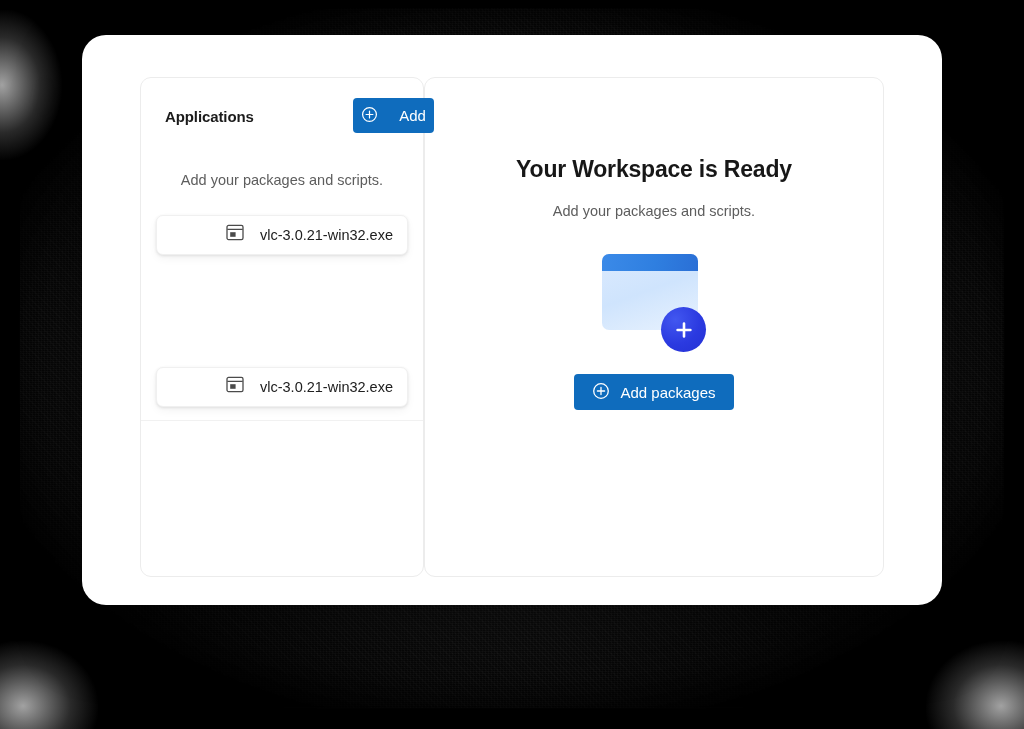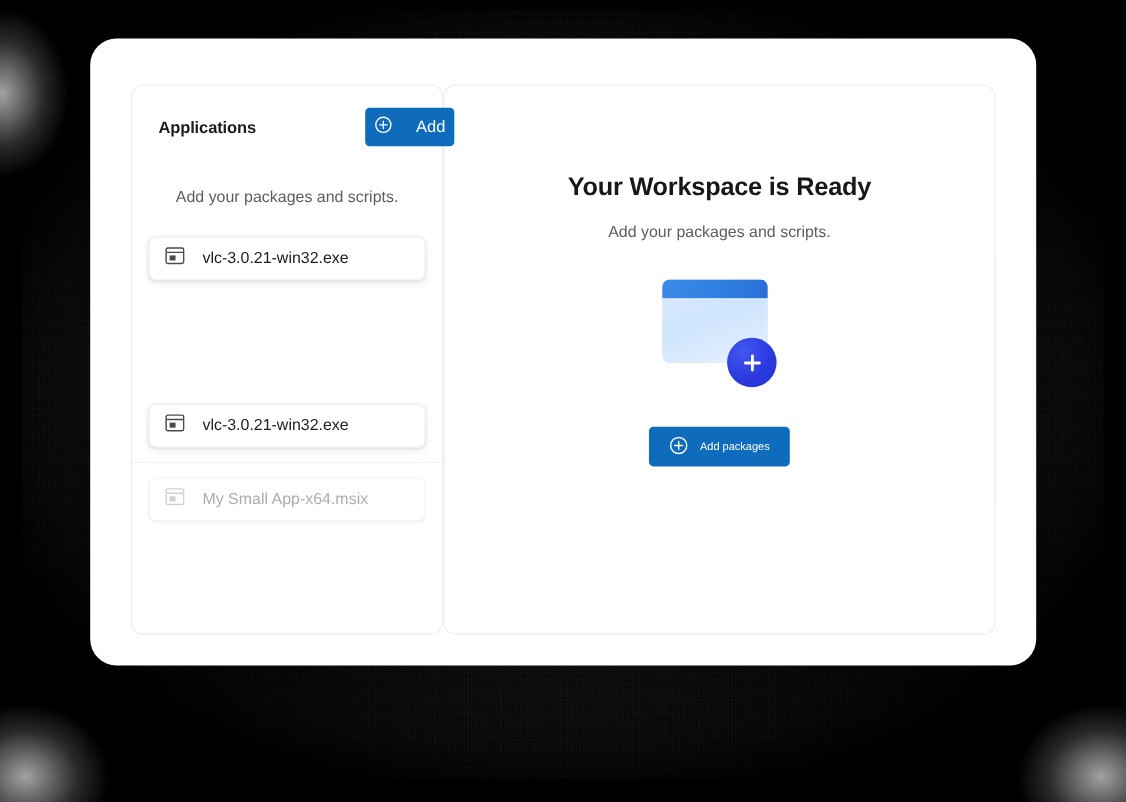--- a/index.html
+++ b/index.html
@@ -62,21 +62,21 @@
   
   .window {
     position: absolute;
     left: 82px;
     top: 35px;
     width: 860px;
     height: 570px;
     background: #ffffff;
     border-radius: 24px;
     box-shadow: 0 30px 60px rgba(0,0,0,0.55);
-    padding: 42px 37px;
+    padding: 42px 58px;
     display: flex;
     gap: 0;
     overflow: hidden;
   }
 
   
   .sidebar-card {
     position: relative;
     width: 284px;
     flex: 0 0 284px;
@@ -151,20 +151,21 @@
     align-items: center;
     gap: 16px;
     height: 40px;
     padding: 0 14px;
     background: #ffffff;
     border: 1px solid #f0f0f0;
     border-radius: 7px;
     box-shadow: 0 1px 3px rgba(0,0,0,0.10), 0 4px 9px rgba(0,0,0,0.045);
     cursor: pointer;
     overflow: hidden;
+    justify-content: flex-end;
   }
 
   .gap-lg { height: 44px; }
   .gap-md { height: 40px; }
   .gap-sm { height: 28px; }
 
   .app-label {
     font-size: 14.5px;
     color: #202020;
     white-space: nowrap;
@@ -239,24 +240,24 @@
     height: 45px;
     border-radius: 50%;
     background: radial-gradient(circle at 32% 28%, #4257f0 0%, #2b3ae0 55%, #2330d4 100%);
     display: flex;
     align-items: center;
     justify-content: center;
   }
   .illus-badge svg { display: block; }
 
   .btn-add-packages {
-    margin-top: 36px;
+    margin-top: 22px;
     height: 36px;
     padding: 0 18px;
-    font-size: 10px;
+    font-size: 15px;
     gap: 10px;
   }
 </style>
 </head>
 <body>
 
 <div id="stage">
 
   <div class="halo"></div>
   <div class="halo-noise"></div>
@@ -311,30 +312,20 @@
               <rect x="1" y="1.4" width="16" height="14.2" rx="1.6" stroke="#4b4b4b" stroke-width="1.3"></rect>
               <path d="M1.3 5.4h15.4" stroke="#4b4b4b" stroke-width="1.3"></path>
               <rect x="4.2" y="8.2" width="5.4" height="4.6" fill="#4b4b4b"></rect>
             </svg>
           </span>
           <span class="app-label">vlc-3.0.21-win32.exe</span>
         </div>
 
         <div class="hairline"></div>
 
-        <div class="app-row muted">
-          <span class="win-icon">
-            <svg width="18" height="17" viewBox="0 0 18 17" fill="none" aria-hidden="true">
-              <rect x="1" y="1.4" width="16" height="14.2" rx="1.6" stroke="#9a9a9a" stroke-width="1.3"></rect>
-              <path d="M1.3 5.4h15.4" stroke="#9a9a9a" stroke-width="1.3"></path>
-              <rect x="4.2" y="8.2" width="5.4" height="4.6" fill="#9a9a9a"></rect>
-            </svg>
-          </span>
-          <span class="app-label">My Small App-x64.msix</span>
-        </div>
 
       </div>
     </div>
 
     <div class="main-card">
 
       <div class="main-title">Your Workspace is Ready</div>
 
       <div class="main-sub">Add your packages and scripts.</div>
 

